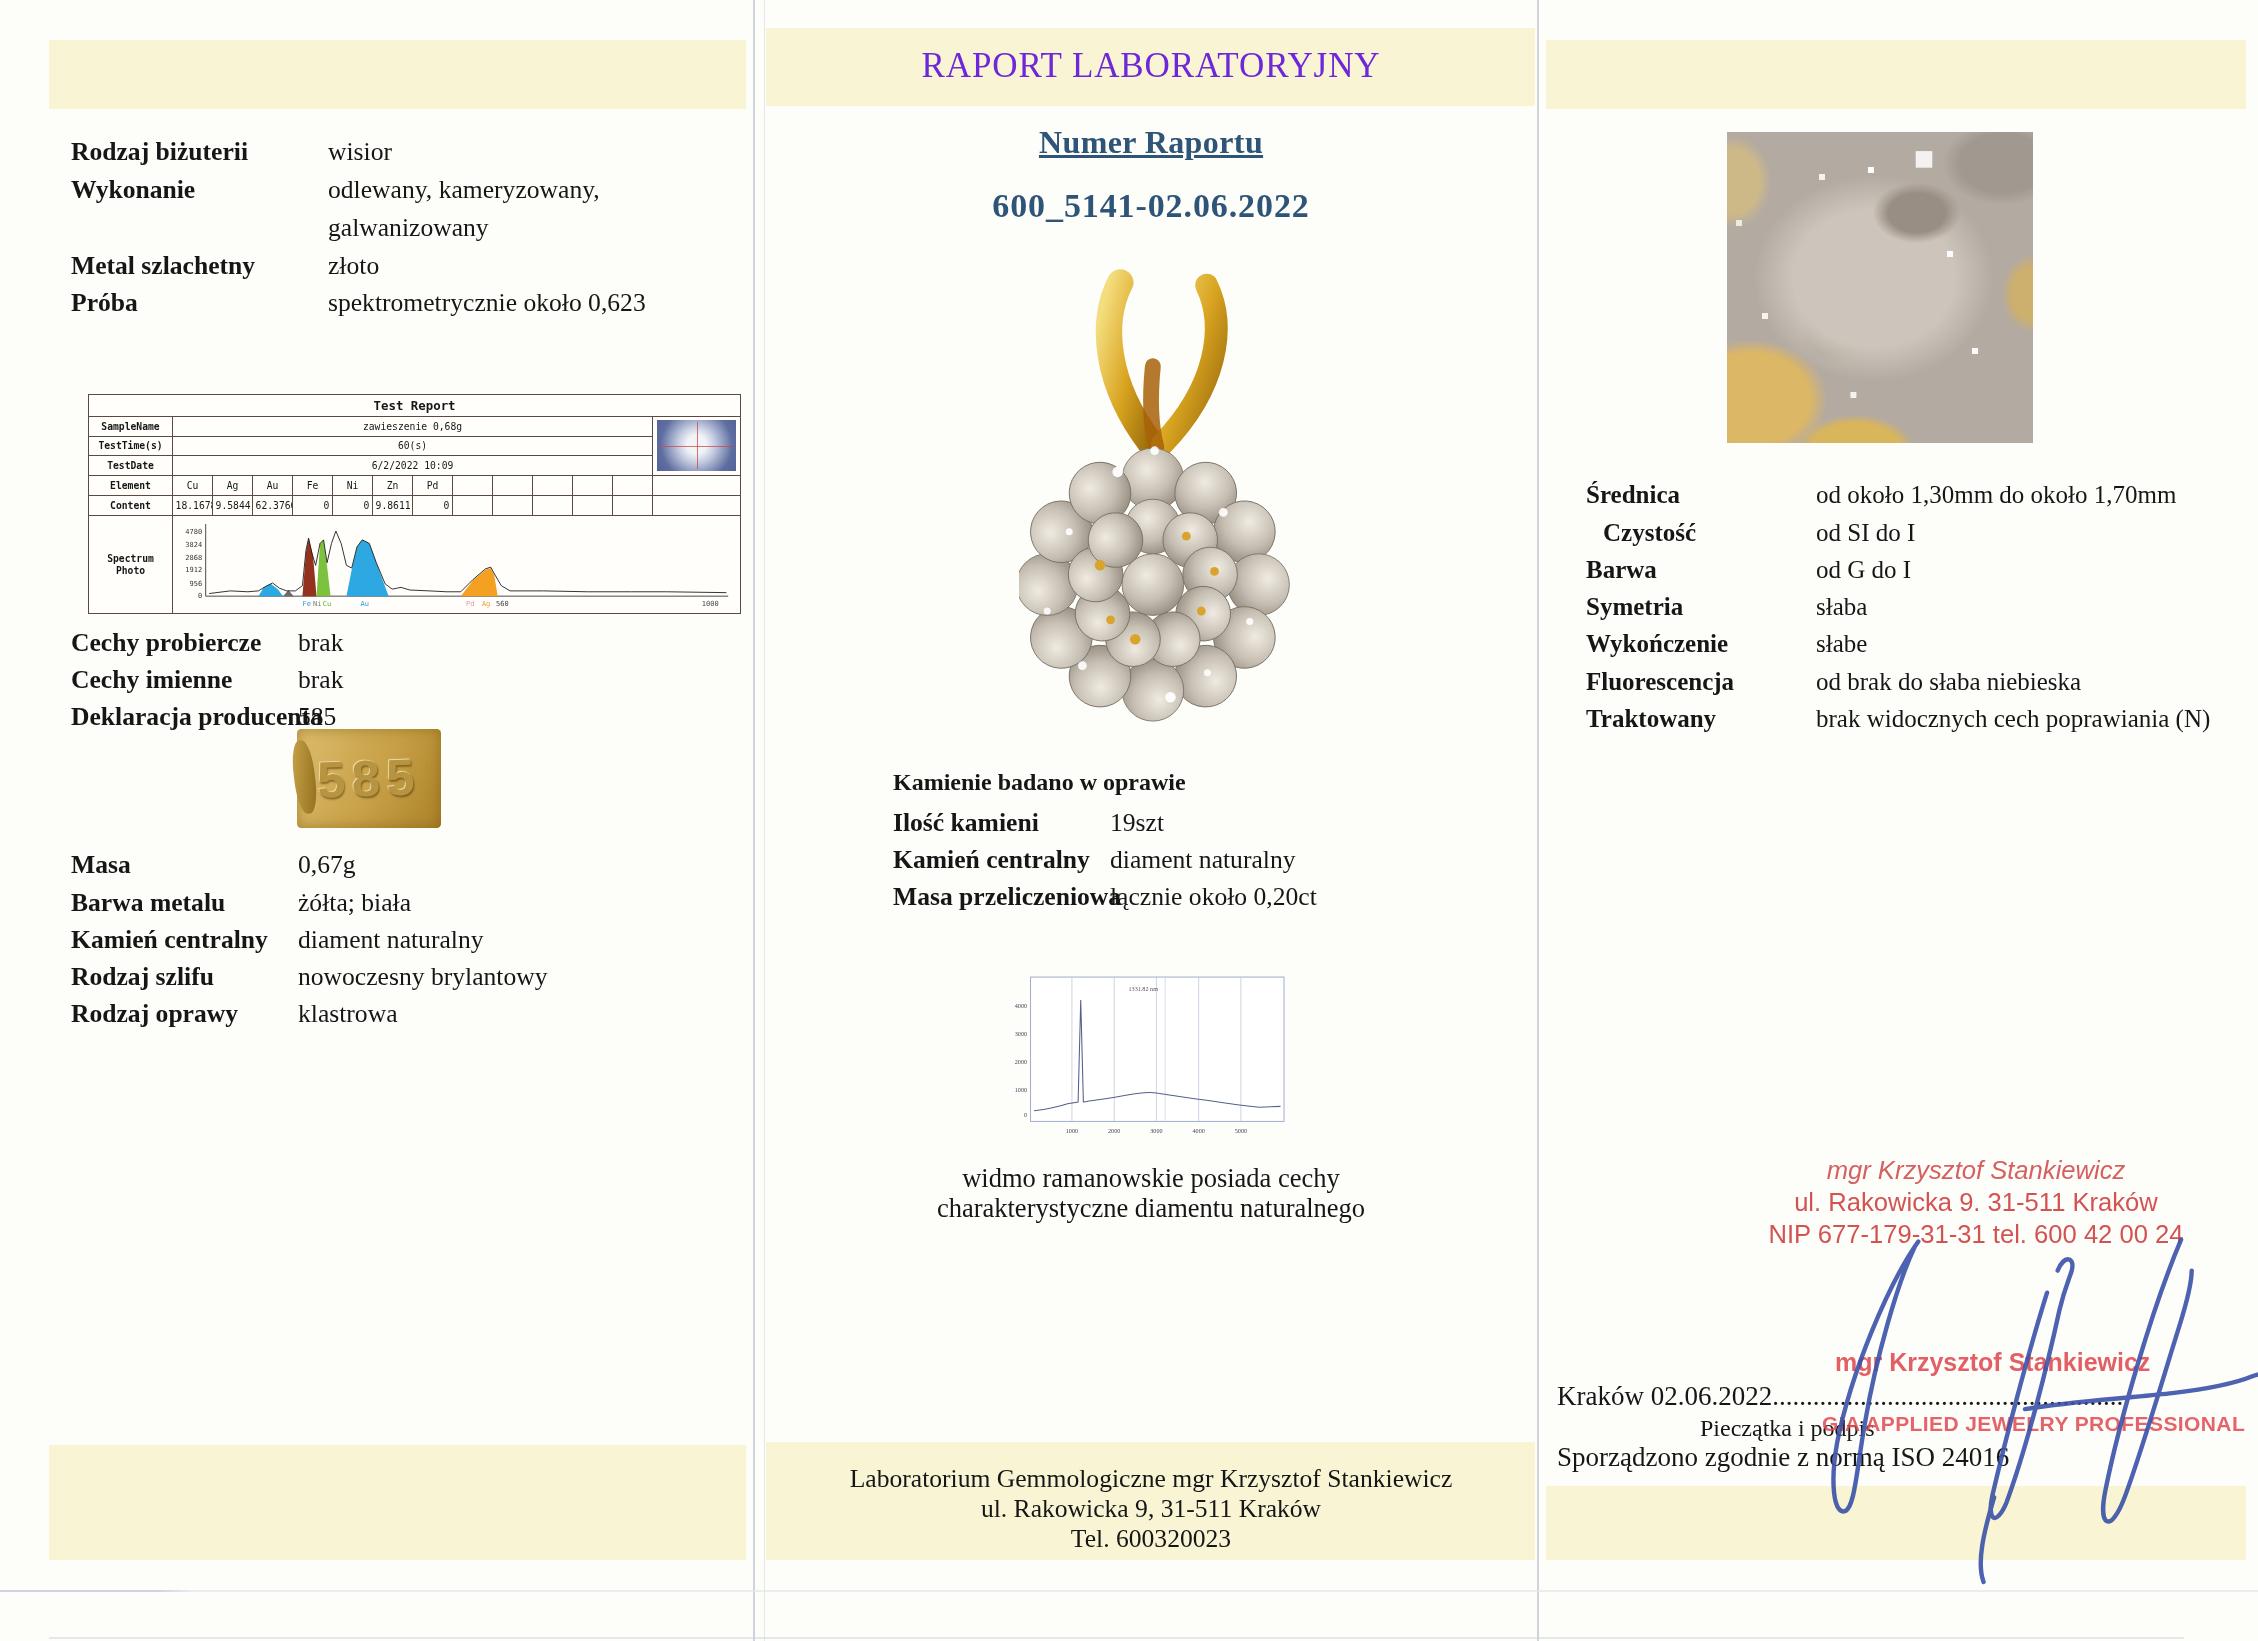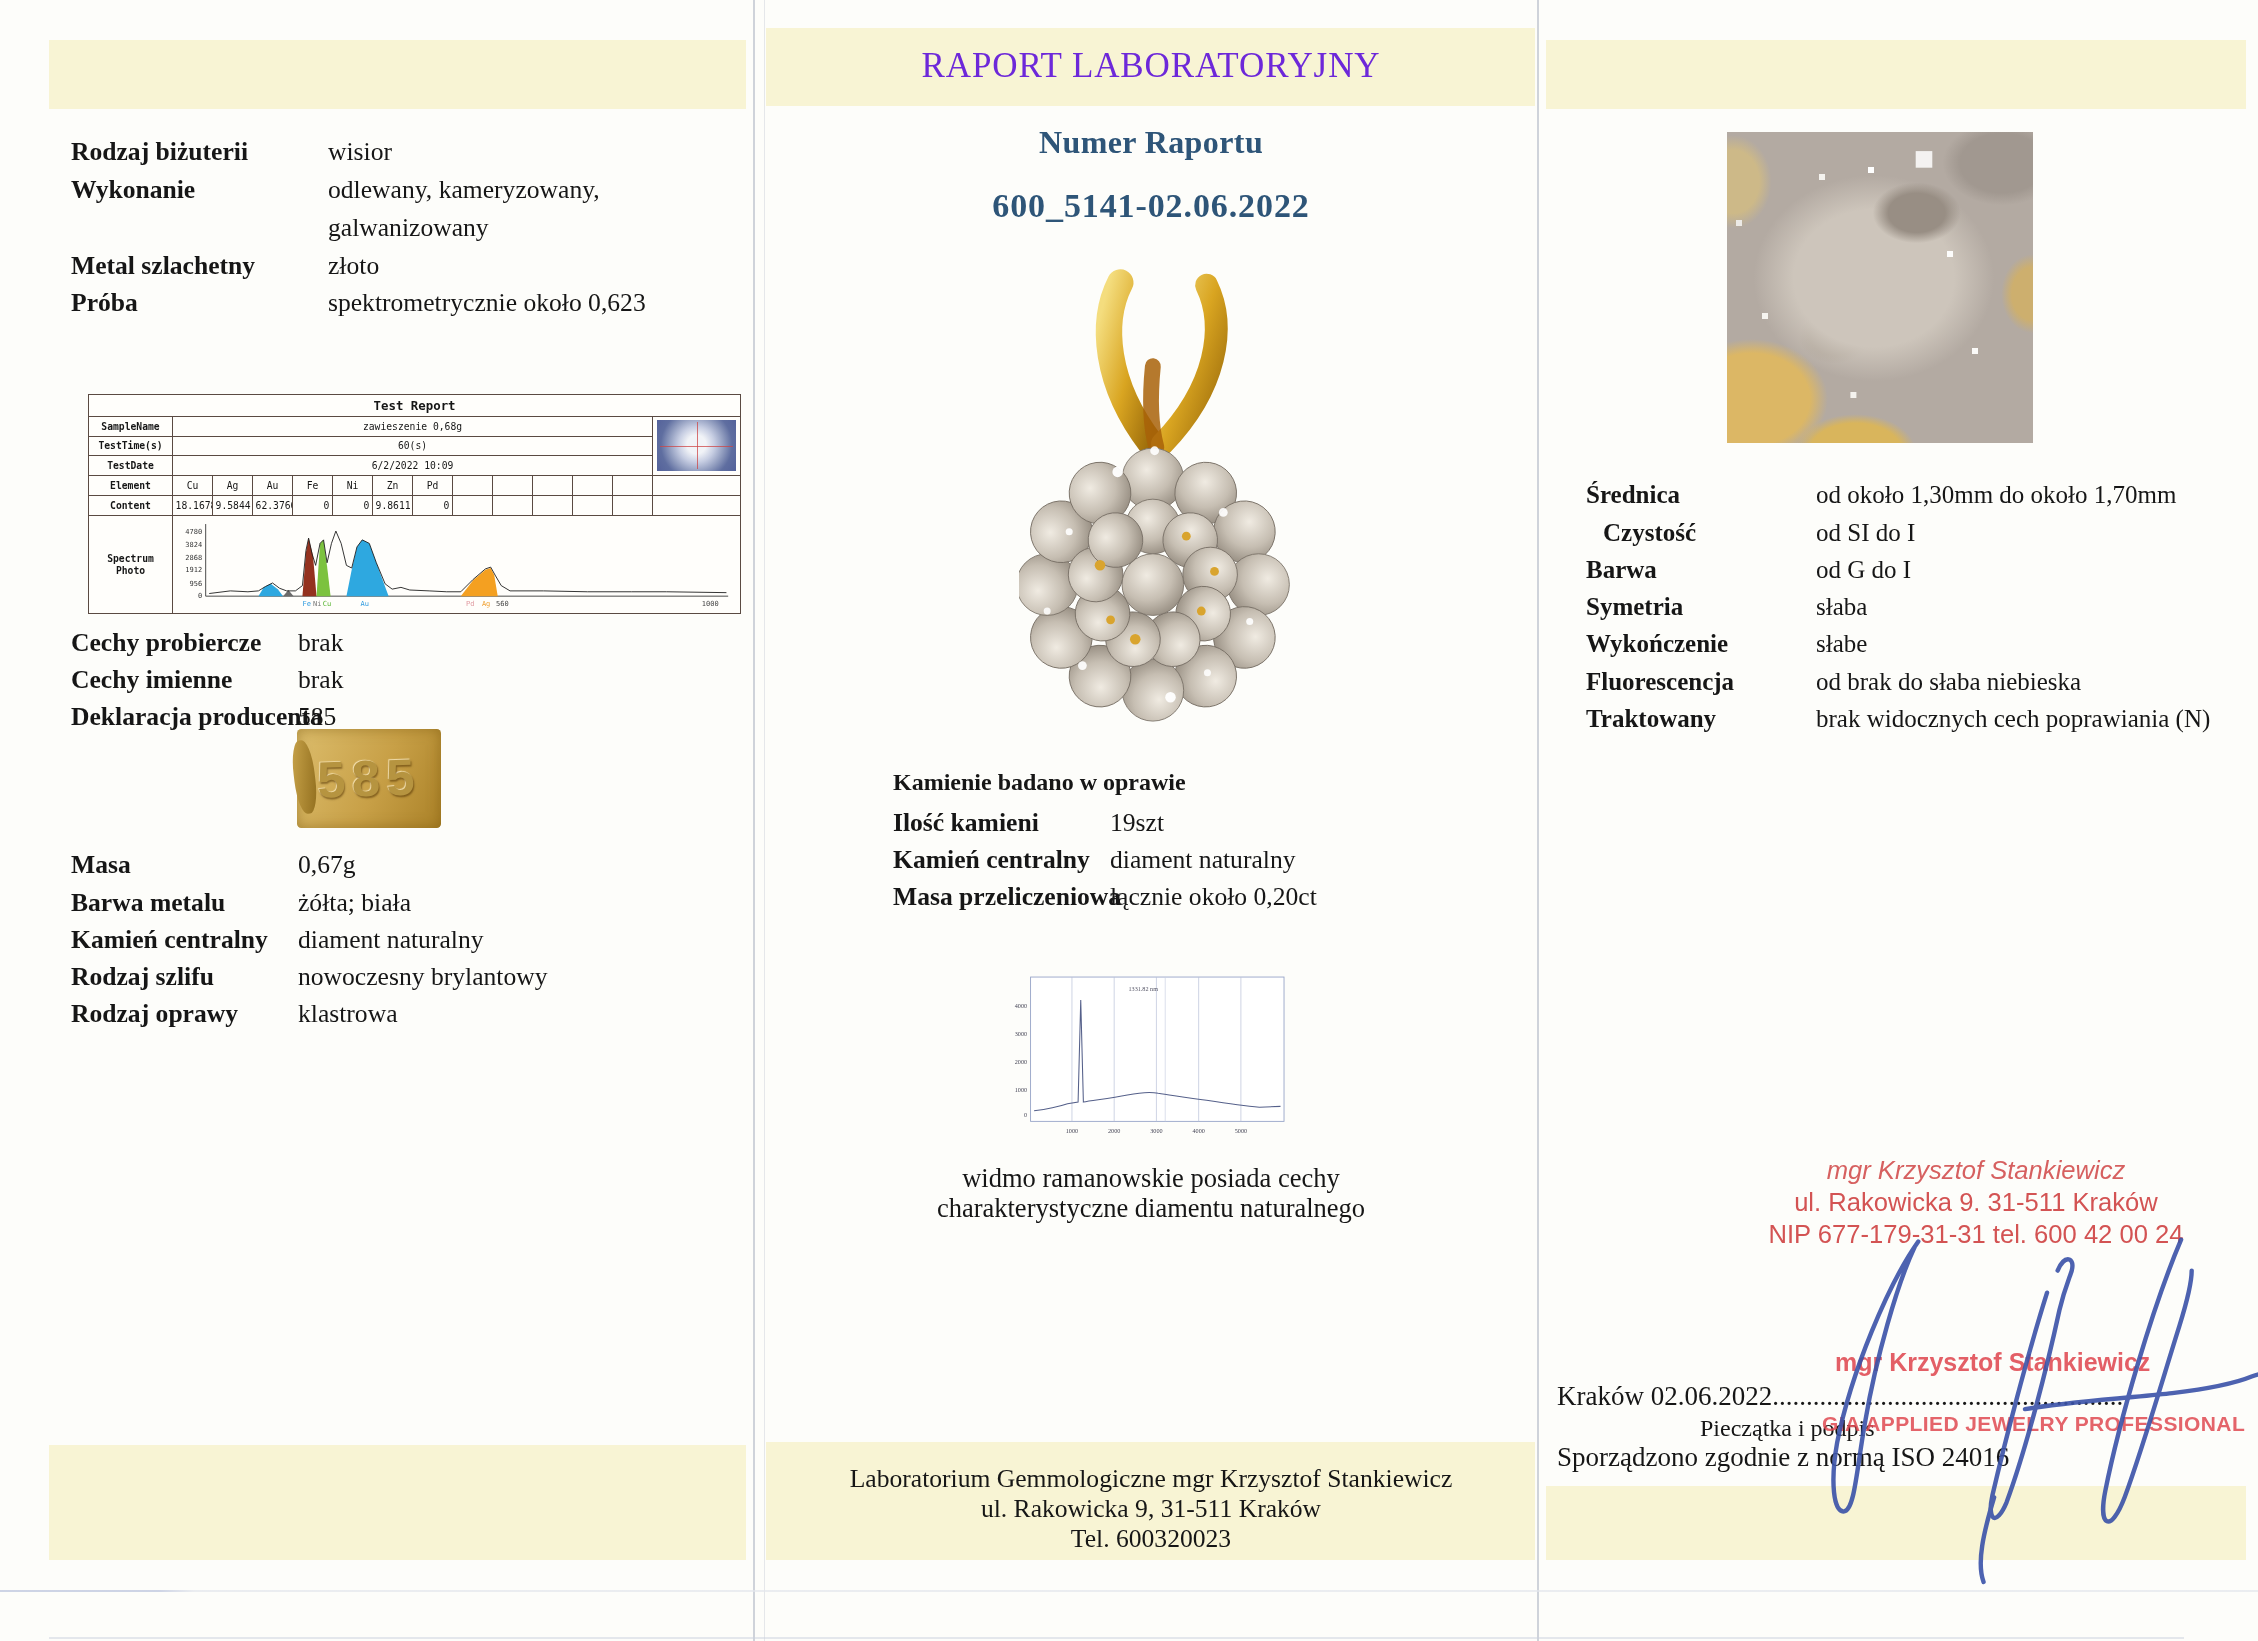--- a/index.html
+++ b/index.html
@@ -233,21 +233,21 @@
   <div class="lab" style="left:71px;top:888px;">Barwa metalu</div>
   <div class="val" style="left:298px;top:888px;">żółta; biała</div>
   <div class="lab" style="left:71px;top:925px;">Kamień centralny</div>
   <div class="val" style="left:298px;top:925px;">diament naturalny</div>
   <div class="lab" style="left:71px;top:962px;">Rodzaj szlifu</div>
   <div class="val" style="left:298px;top:962px;">nowoczesny brylantowy</div>
   <div class="lab" style="left:71px;top:999px;">Rodzaj oprawy</div>
   <div class="val" style="left:298px;top:999px;">klastrowa</div>
 
   <div class="mid-center band-title" style="top:46px;">RAPORT LABORATORYJNY</div>
-  <div class="mid-center rep-label" style="top:124px;">Numer Raportu</div>
+  <div class="mid-center rep-label" style="top:124px;text-decoration:underline;">Numer Raportu</div>
   <div class="mid-center rep-number" style="top:187px;">600_5141-02.06.2022</div>
 
   <svg style="position:absolute;left:1019px;top:260px;" width="273" height="481" viewBox="0 0 310 545">
     <defs>
       <linearGradient id="goldGrad" x1="0" y1="0" x2="1" y2="1">
         <stop offset="0" stop-color="#f4dd7e"></stop>
           <stop offset="0.5" stop-color="#d9a521"></stop>
           <stop offset="1" stop-color="#9a6a0a"></stop>
       </linearGradient>
       <radialGradient id="stoneGrad" cx="0.4" cy="0.35" r="0.75">

